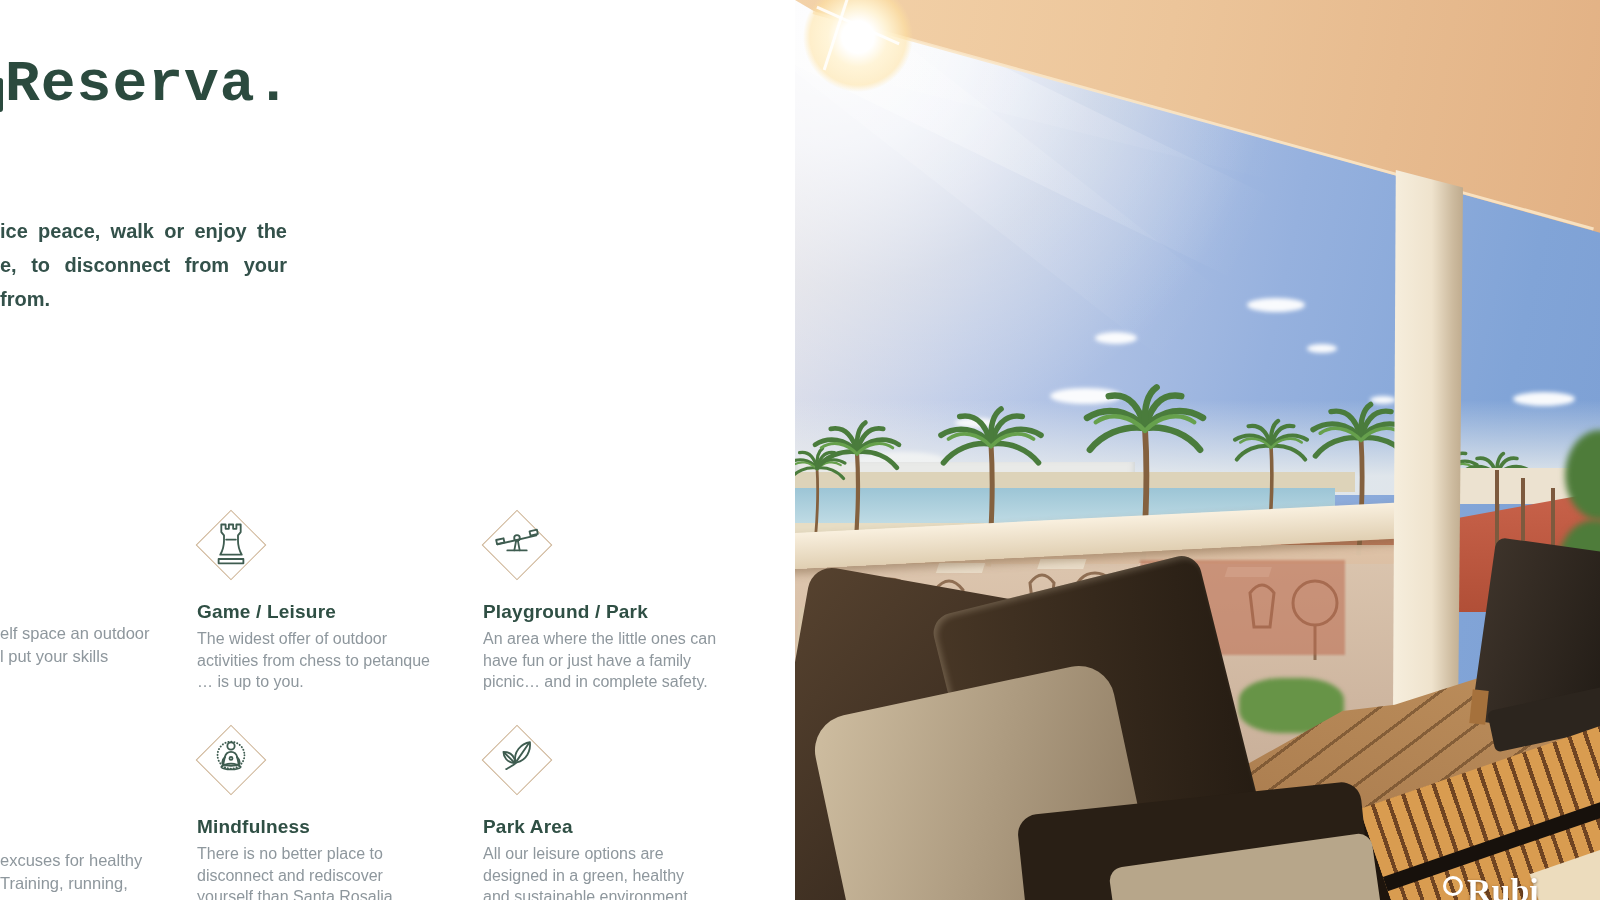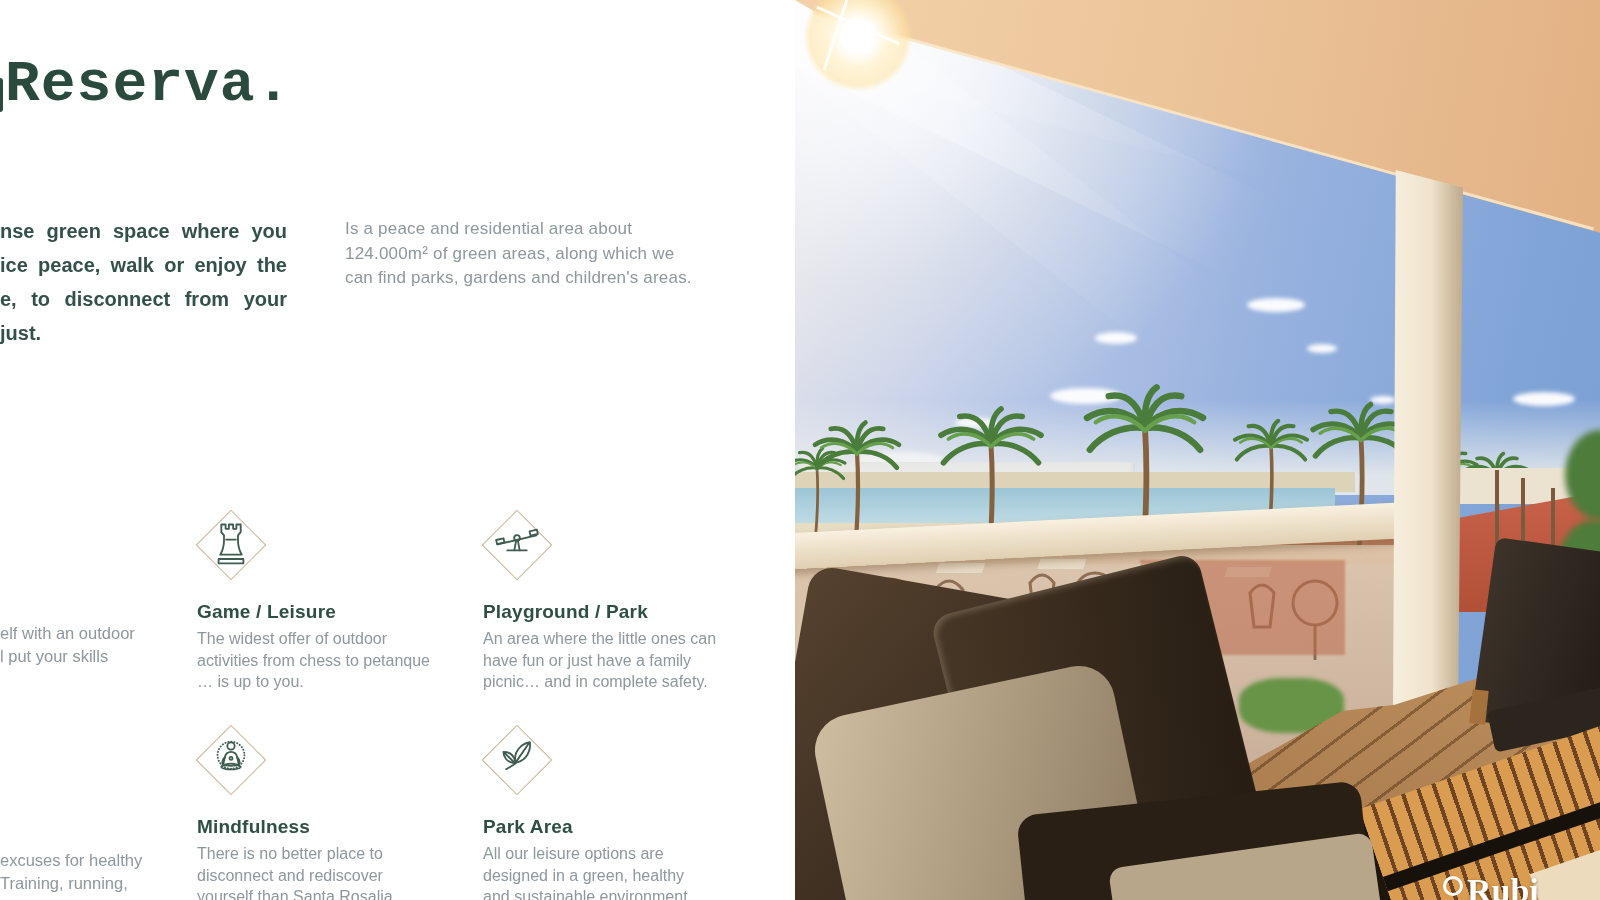--- a/index.html
+++ b/index.html
@@ -147,31 +147,27 @@
 <body>
 
 <div id="stage">
 
   <div id="left-panel">
 
     <div class="title-sliver"></div>
     <h1 class="page-title">Reserva.</h1>
 
     <div class="intro">
-      <div class="jline">nse green space where you</div>
       <div class="jline">ice peace, walk or enjoy the</div>
       <div class="jline">e, to disconnect from your</div>
-      <div>just.</div>
-    </div>
-
-    <div class="area-paragraph">Is a peace and residential area about
-124.000m² of green areas, along which we
-can find parks, gardens and children's areas.</div>
-
-    <div id="edge-fragment-1" class="edge-fragment">elf with an outdoor
+      <div>from.</div>
+    </div>
+
+
+    <div id="edge-fragment-1" class="edge-fragment">elf space an outdoor
 l put your skills</div>
     <div id="edge-fragment-2" class="edge-fragment">excuses for healthy
 Training, running,</div>
 
     <div id="feature-1" class="feature">
       <div class="feature-icon-wrap">
         <div class="diamond"></div>
         <svg class="glyph" width="52" height="56" viewBox="0 0 48 52">
           <path d="M15,7 h4 v4 h3 v-4 h4 v4 h3 v-4 h4 v7 l-2.5,3 v5 c0,6 1.8,10 3.5,13 H14 c1.7,-3 3.5,-7 3.5,-13 v-5 L15,14 z"></path>
           <path d="M12.5,39 h23 v4 h-23 z"></path>

